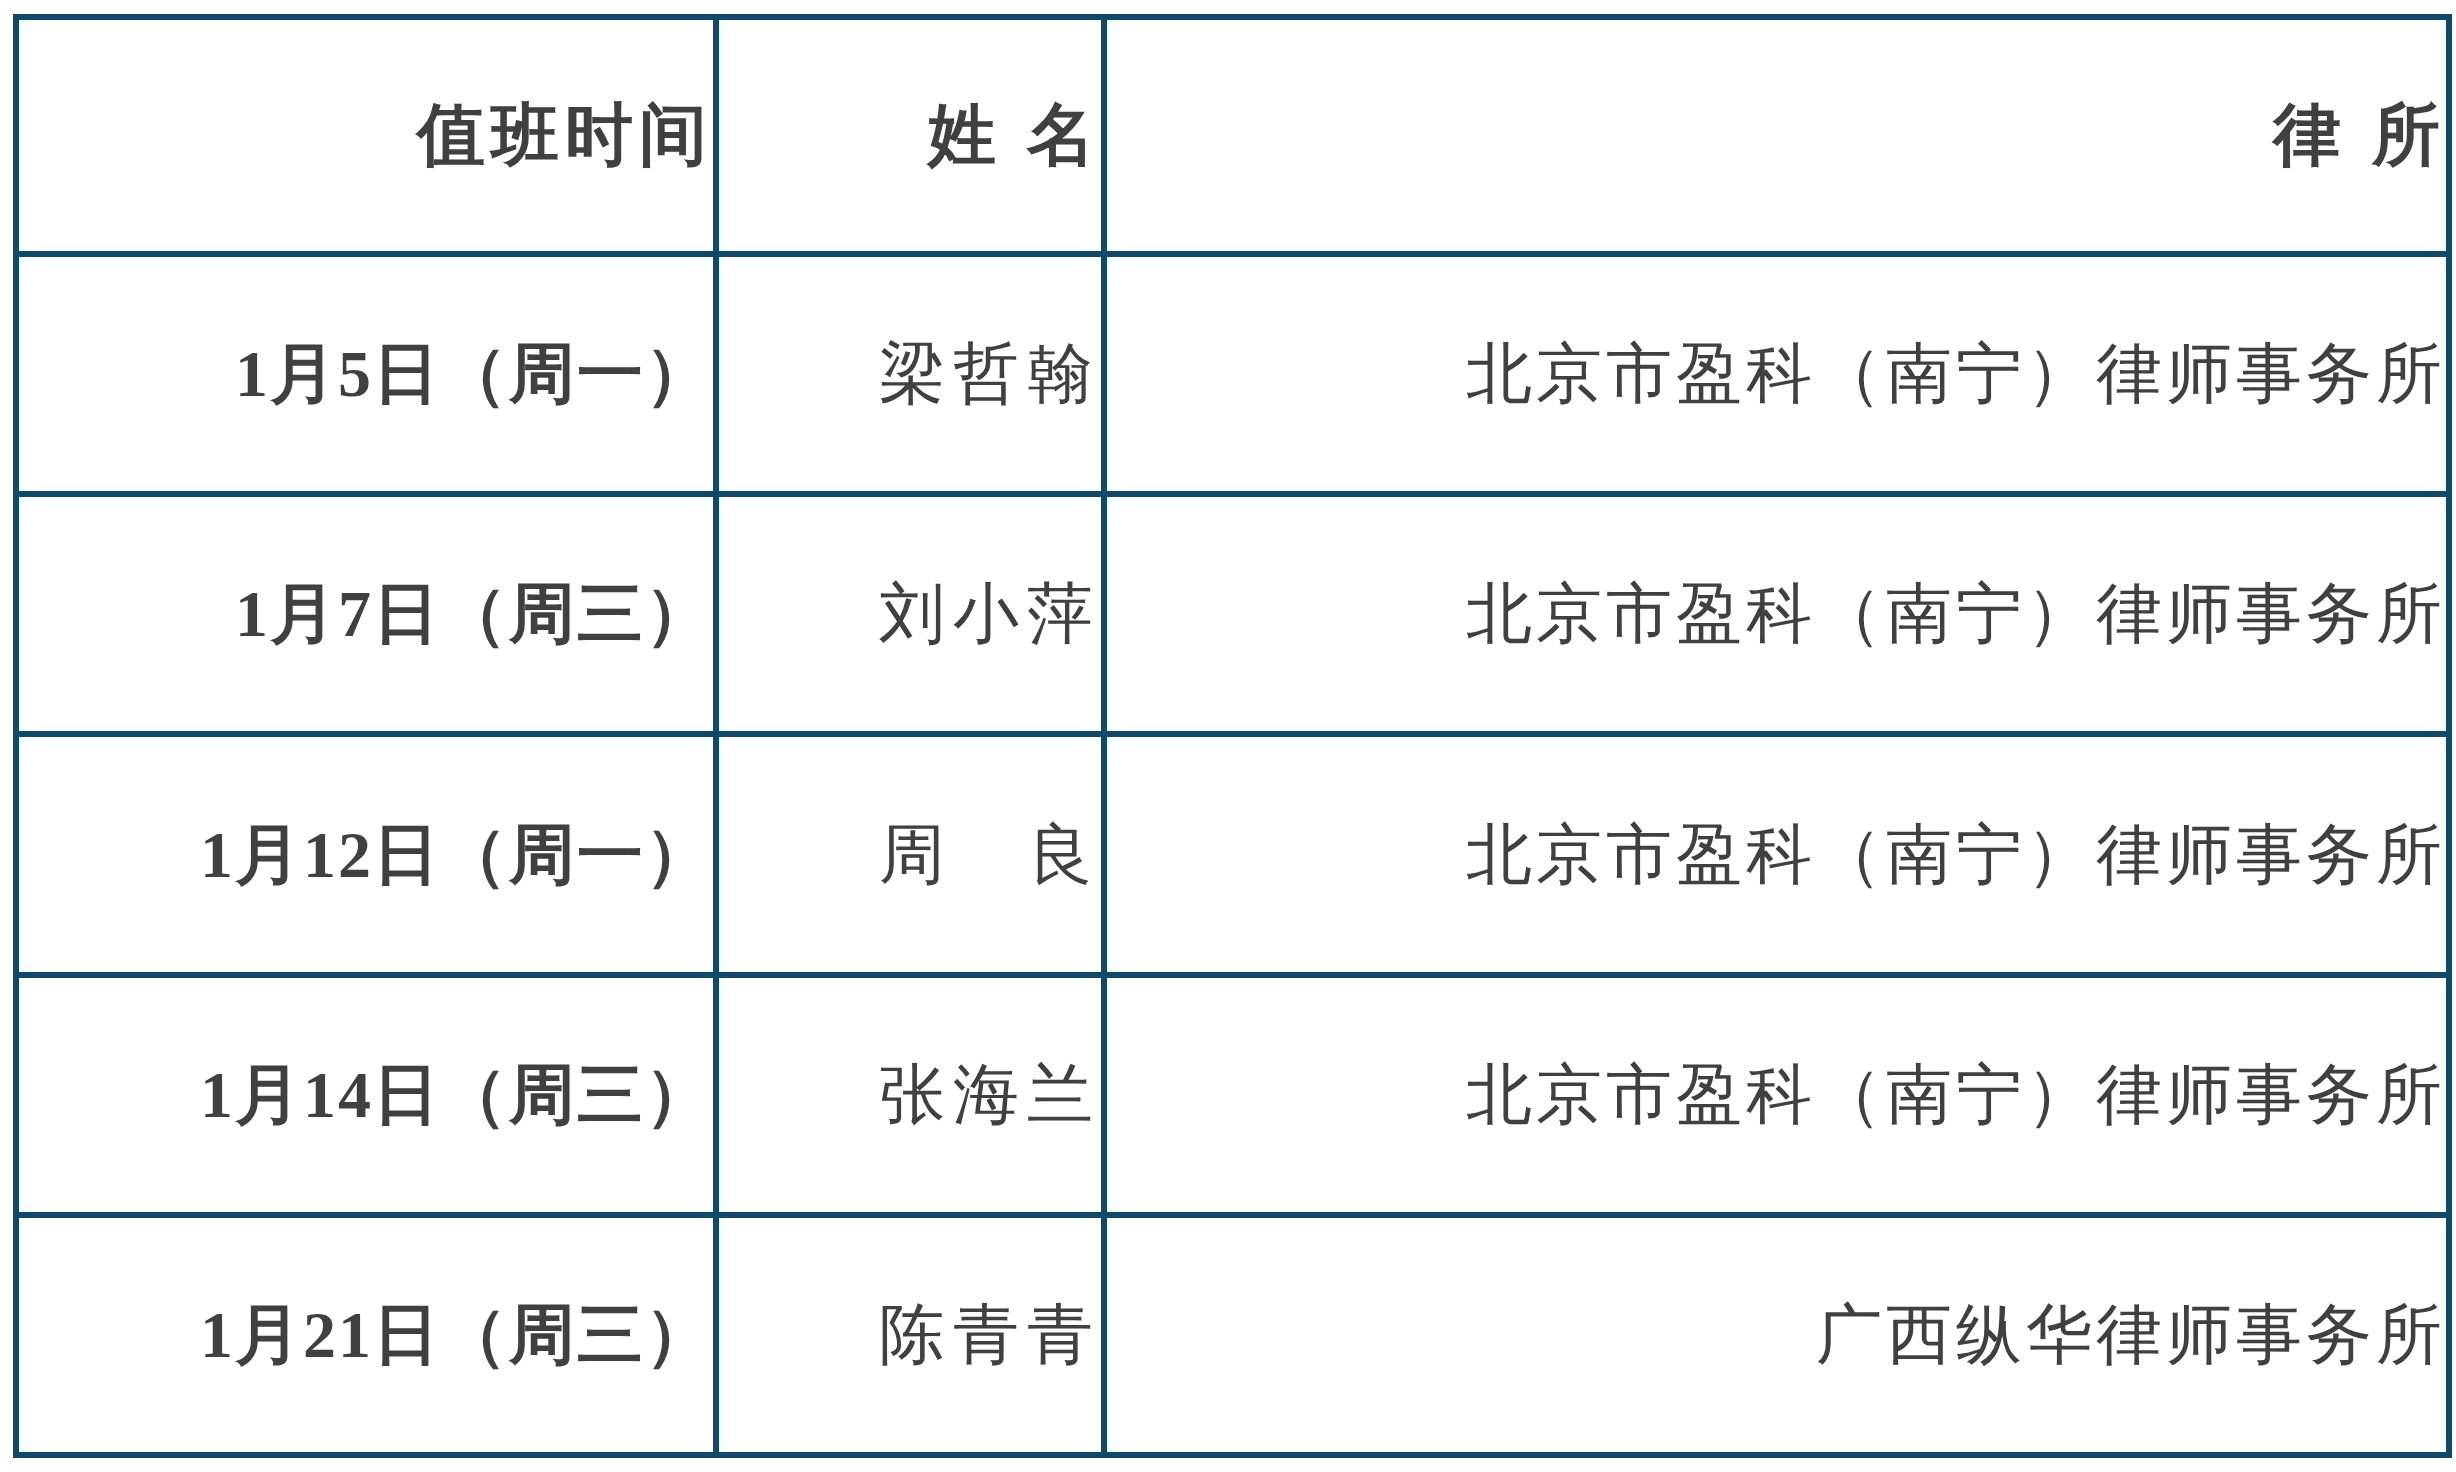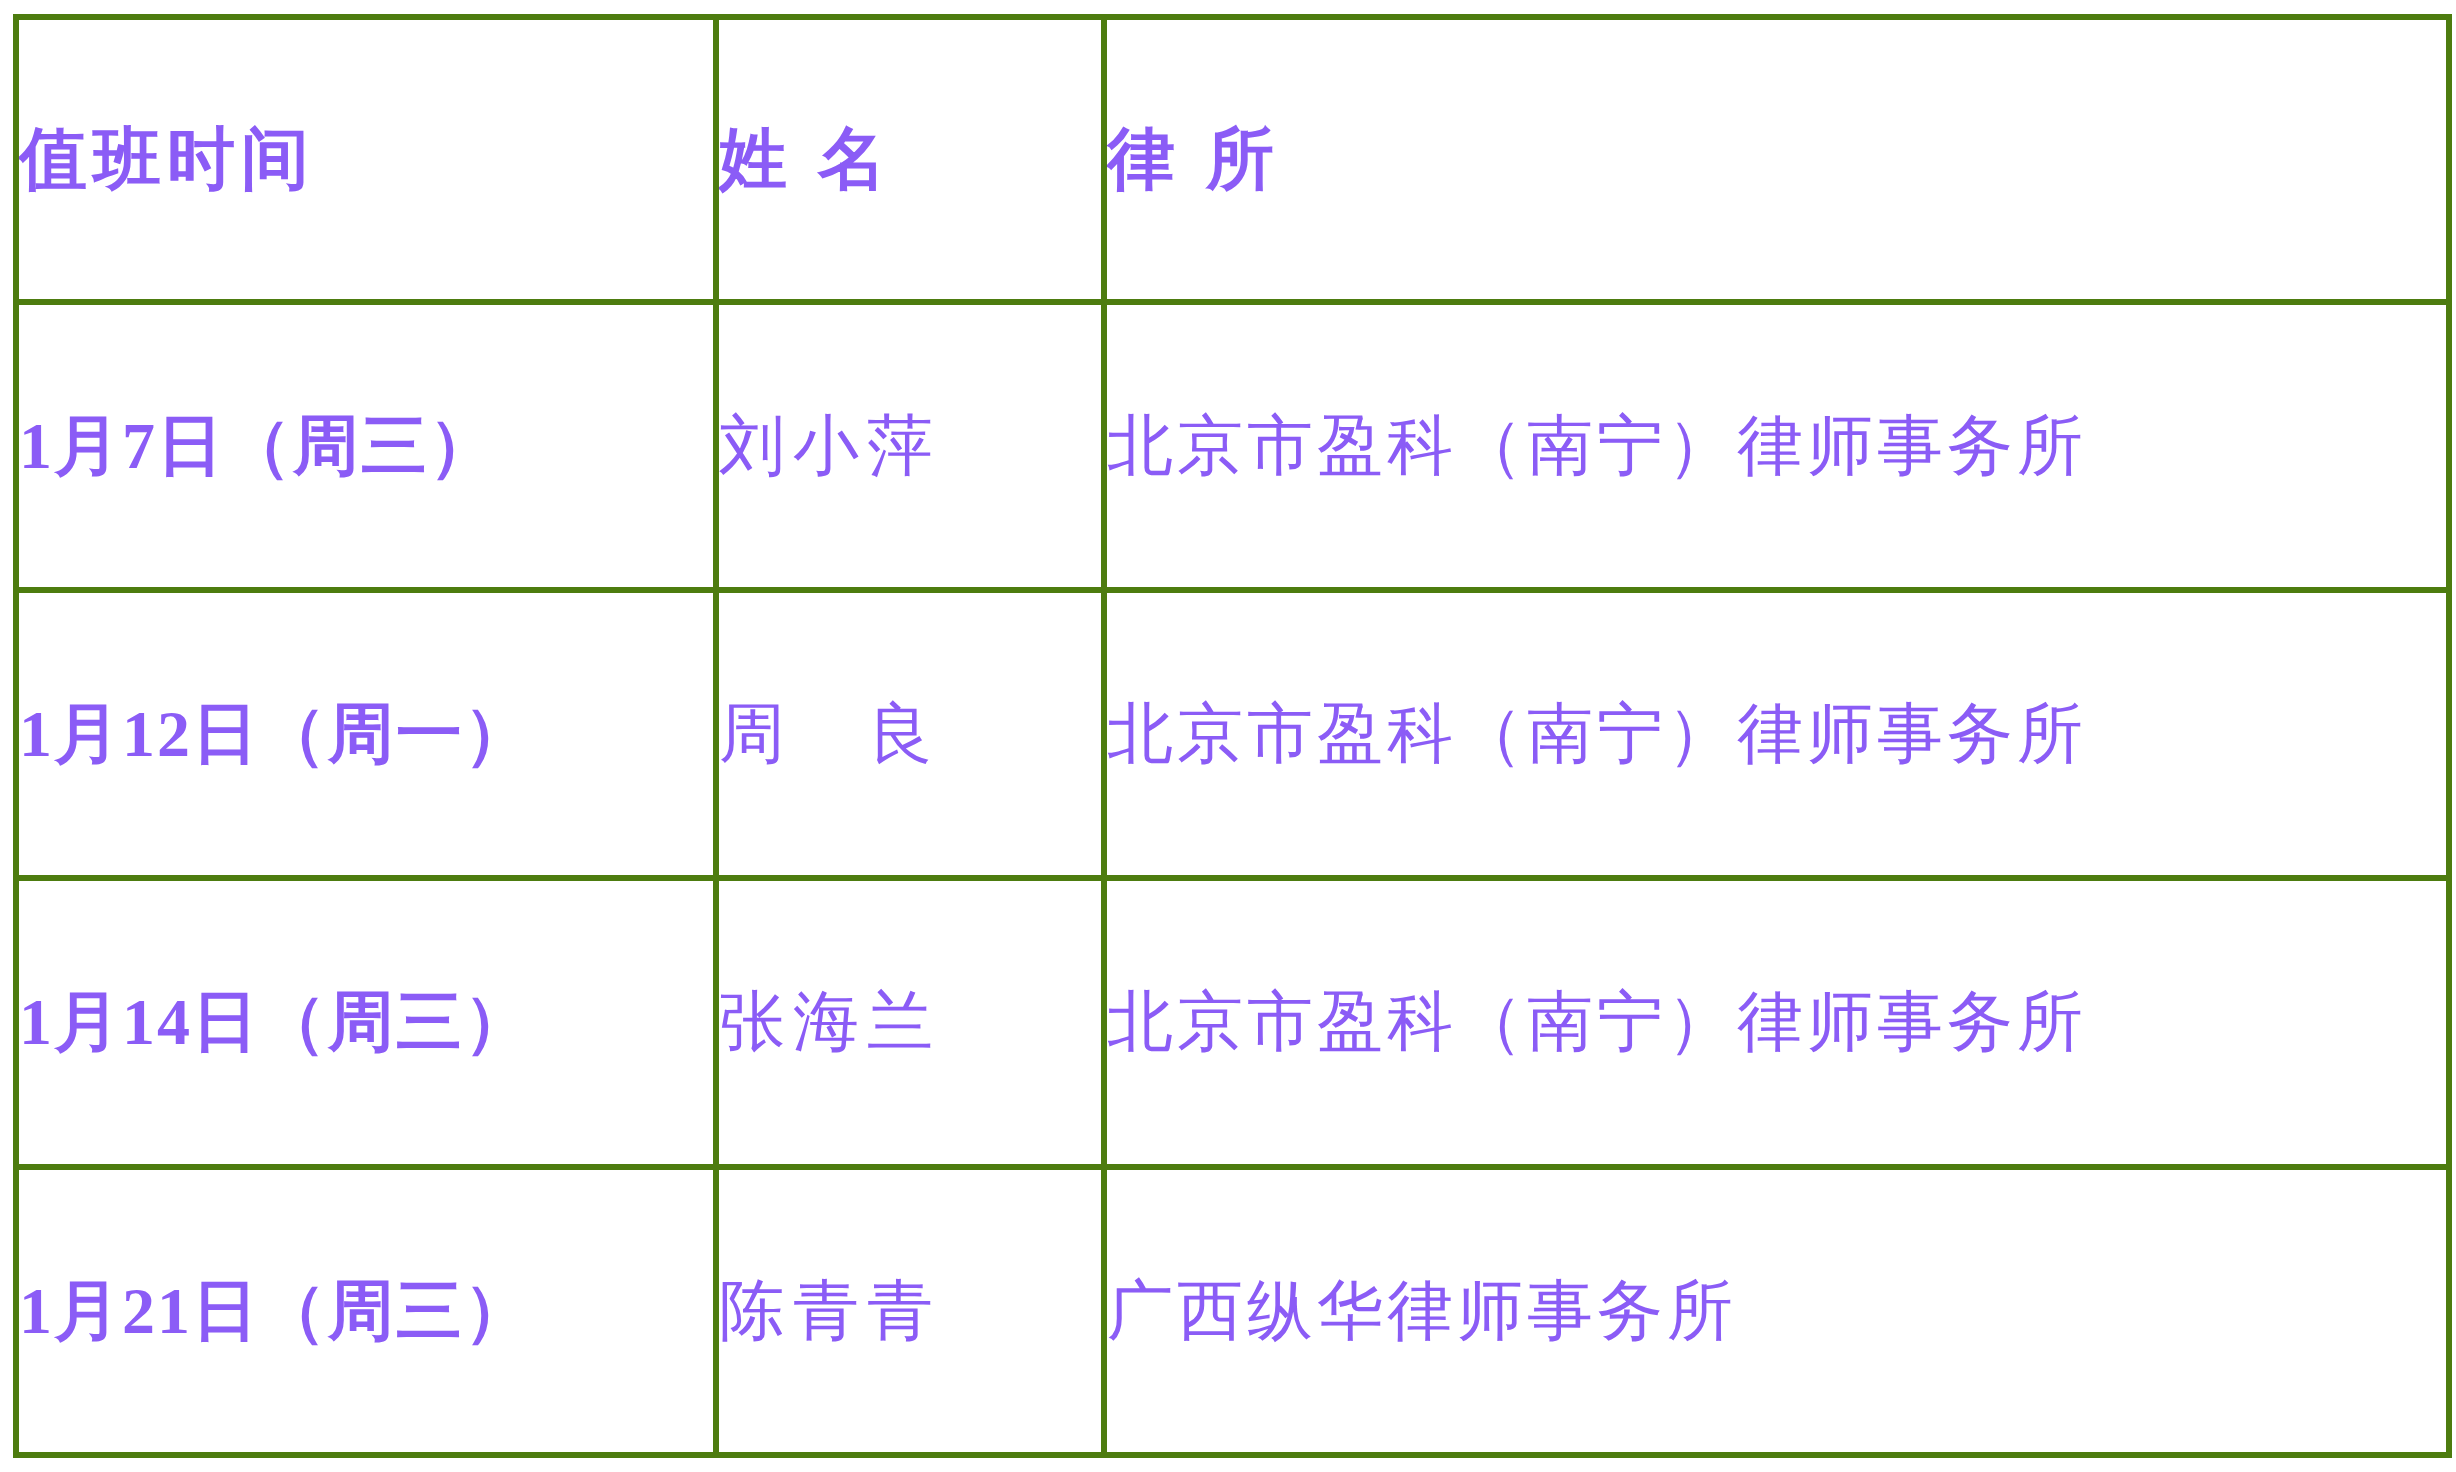--- a/index.html
+++ b/index.html
@@ -18,25 +18,25 @@
     position: absolute;
     left: 13px;
     top: 14px;
     width: 2433px;
     height: 1444px;
     border-collapse: collapse;
     table-layout: fixed;
     background: #ffffff;
   }
   table.duty-table td, table.duty-table th {
-    border: 6px solid #4d7c0f;
-    text-align: left;
+    border: 6px solid #0c4a6e;
+    text-align: right;
     vertical-align: middle;
     padding: 0;
-    color: #8b5cf6;
+    color: #404040;
     overflow: hidden;
     white-space: nowrap;
   }
   col.c-time { width: 700px; }
   col.c-name { width: 388px; }
   col.c-firm { width: 1345px; }
 
   tr.header-row { height: 158px; }
   tr.data-row   { height: 160px; }
 
@@ -75,20 +75,25 @@
       <col class="c-name">
       <col class="c-firm">
     </colgroup>
     <tbody>
         <tr class="header-row">
       <th class="head-cell">值班时间</th>
       <th class="head-cell">姓  名</th>
       <th class="head-cell">律  所</th>
     </tr>
     <tr class="data-row">
+      <td class="date-cell">1月5日（周一）</td>
+      <td class="name-cell">梁哲翰</td>
+      <td class="firm-cell">北京市盈科（南宁）律师事务所</td>
+    </tr>
+    <tr class="data-row">
       <td class="date-cell">1月7日（周三）</td>
       <td class="name-cell">刘小萍</td>
       <td class="firm-cell">北京市盈科（南宁）律师事务所</td>
     </tr>
     <tr class="data-row">
       <td class="date-cell">1月12日（周一）</td>
       <td class="name-cell">周　良</td>
       <td class="firm-cell">北京市盈科（南宁）律师事务所</td>
     </tr>
     <tr class="data-row">

